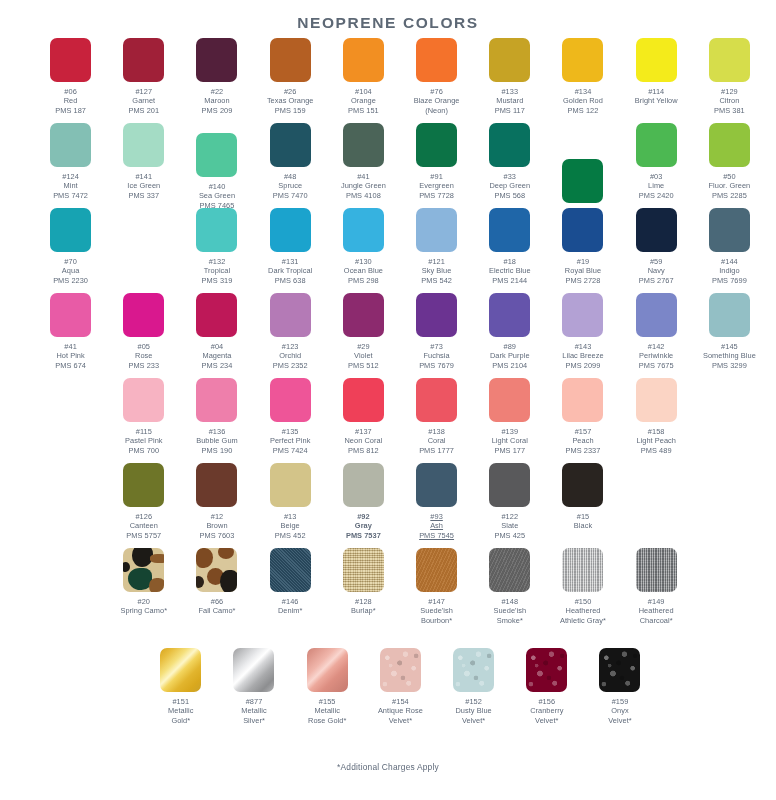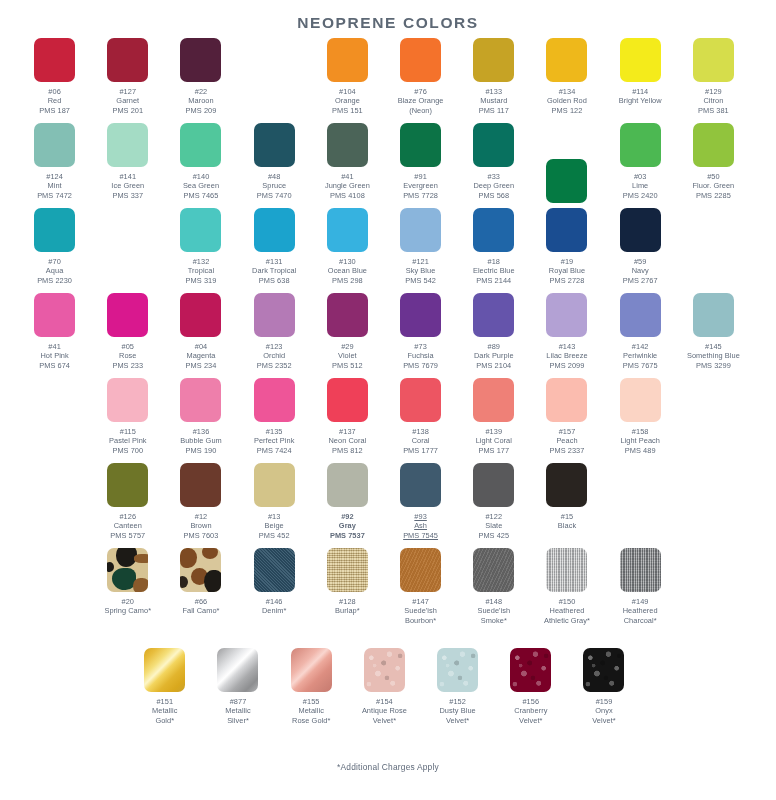--- a/index.html
+++ b/index.html
@@ -33,21 +33,21 @@
     padding-top: 14px;
     margin: 0;
     line-height: 18px;
     font-family: "Liberation Sans", sans-serif;
   }
 
   
   .rows {
     position: absolute;
     top: 38px;
-    left: 0;
+    left: 16px;
     width: 668px;
   }
   .row {
     position: relative;
     width: 776px;
     height: 85px;
   }
   .row.tall { height: 100px; }
 
   .cell {
@@ -280,20 +280,28 @@
           </div>
         </div>
         <div class="cell" style="left: 164.4px;">
           <div class="swatch" title="#22 Maroon" style="background: rgb(83, 32, 59);"></div>
           <div class="labels">
             <span class="ln">#22</span>
             <span class="ln">Maroon</span>
             <span class="ln">PMS 209</span>
           </div>
         </div>
+        <div class="cell" style="left: 237.6px;">
+          <div class="swatch" title="#26 Texas Orange" style="background: rgb(180, 95, 35);"></div>
+          <div class="labels">
+            <span class="ln">#26</span>
+            <span class="ln">Texas Orange</span>
+            <span class="ln">PMS 159</span>
+          </div>
+        </div>
         <div class="cell" style="left: 310.8px;">
           <div class="swatch" title="#104 Orange" style="background: rgb(242, 143, 34);"></div>
           <div class="labels">
             <span class="ln">#104</span>
             <span class="ln">Orange</span>
             <span class="ln">PMS 151</span>
           </div>
         </div>
         <div class="cell" style="left: 384px;">
           <div class="swatch" title="#76 Blaze Orange" style="background: rgb(244, 114, 43);"></div>
@@ -345,21 +353,21 @@
           </div>
         </div>
         <div class="cell" style="left: 91.2px;">
           <div class="swatch" title="#141 Ice Green" style="background: rgb(164, 220, 197);"></div>
           <div class="labels">
             <span class="ln">#141</span>
             <span class="ln">Ice Green</span>
             <span class="ln">PMS 337</span>
           </div>
         </div>
-        <div class="cell" style="left: 164.4px;">
+        <div class="cell" style="left: 164.4px; margin-top: 10px;">
           <div class="swatch" title="#140 Sea Green" style="background: rgb(81, 199, 156);"></div>
           <div class="labels">
             <span class="ln">#140</span>
             <span class="ln">Sea Green</span>
             <span class="ln">PMS 7465</span>
           </div>
         </div>
         <div class="cell" style="left: 237.6px;">
           <div class="swatch" title="#48 Spruce" style="background: rgb(32, 84, 99);"></div>
           <div class="labels">
@@ -473,20 +481,28 @@
             <span class="ln">Royal Blue</span>
             <span class="ln">PMS 2728</span>
           </div>
         </div>
         <div class="cell" style="left: 603.6px;">
           <div class="swatch" title="#59 Navy" style="background: rgb(19, 36, 63);"></div>
           <div class="labels">
             <span class="ln">#59</span>
             <span class="ln">Navy</span>
             <span class="ln">PMS 2767</span>
+          </div>
+        </div>
+        <div class="cell" style="left: 676.8px;">
+          <div class="swatch" title="#144 Indigo" style="background: rgb(74, 104, 120);"></div>
+          <div class="labels">
+            <span class="ln">#144</span>
+            <span class="ln">Indigo</span>
+            <span class="ln">PMS 7699</span>
           </div>
         </div>
       </div>
       <div class="row">
         <div class="cell" style="left: 18px;">
           <div class="swatch" title="#41 Hot Pink" style="background: rgb(232, 91, 166);"></div>
           <div class="labels">
             <span class="ln">#41</span>
             <span class="ln">Hot Pink</span>
             <span class="ln">PMS 674</span>

